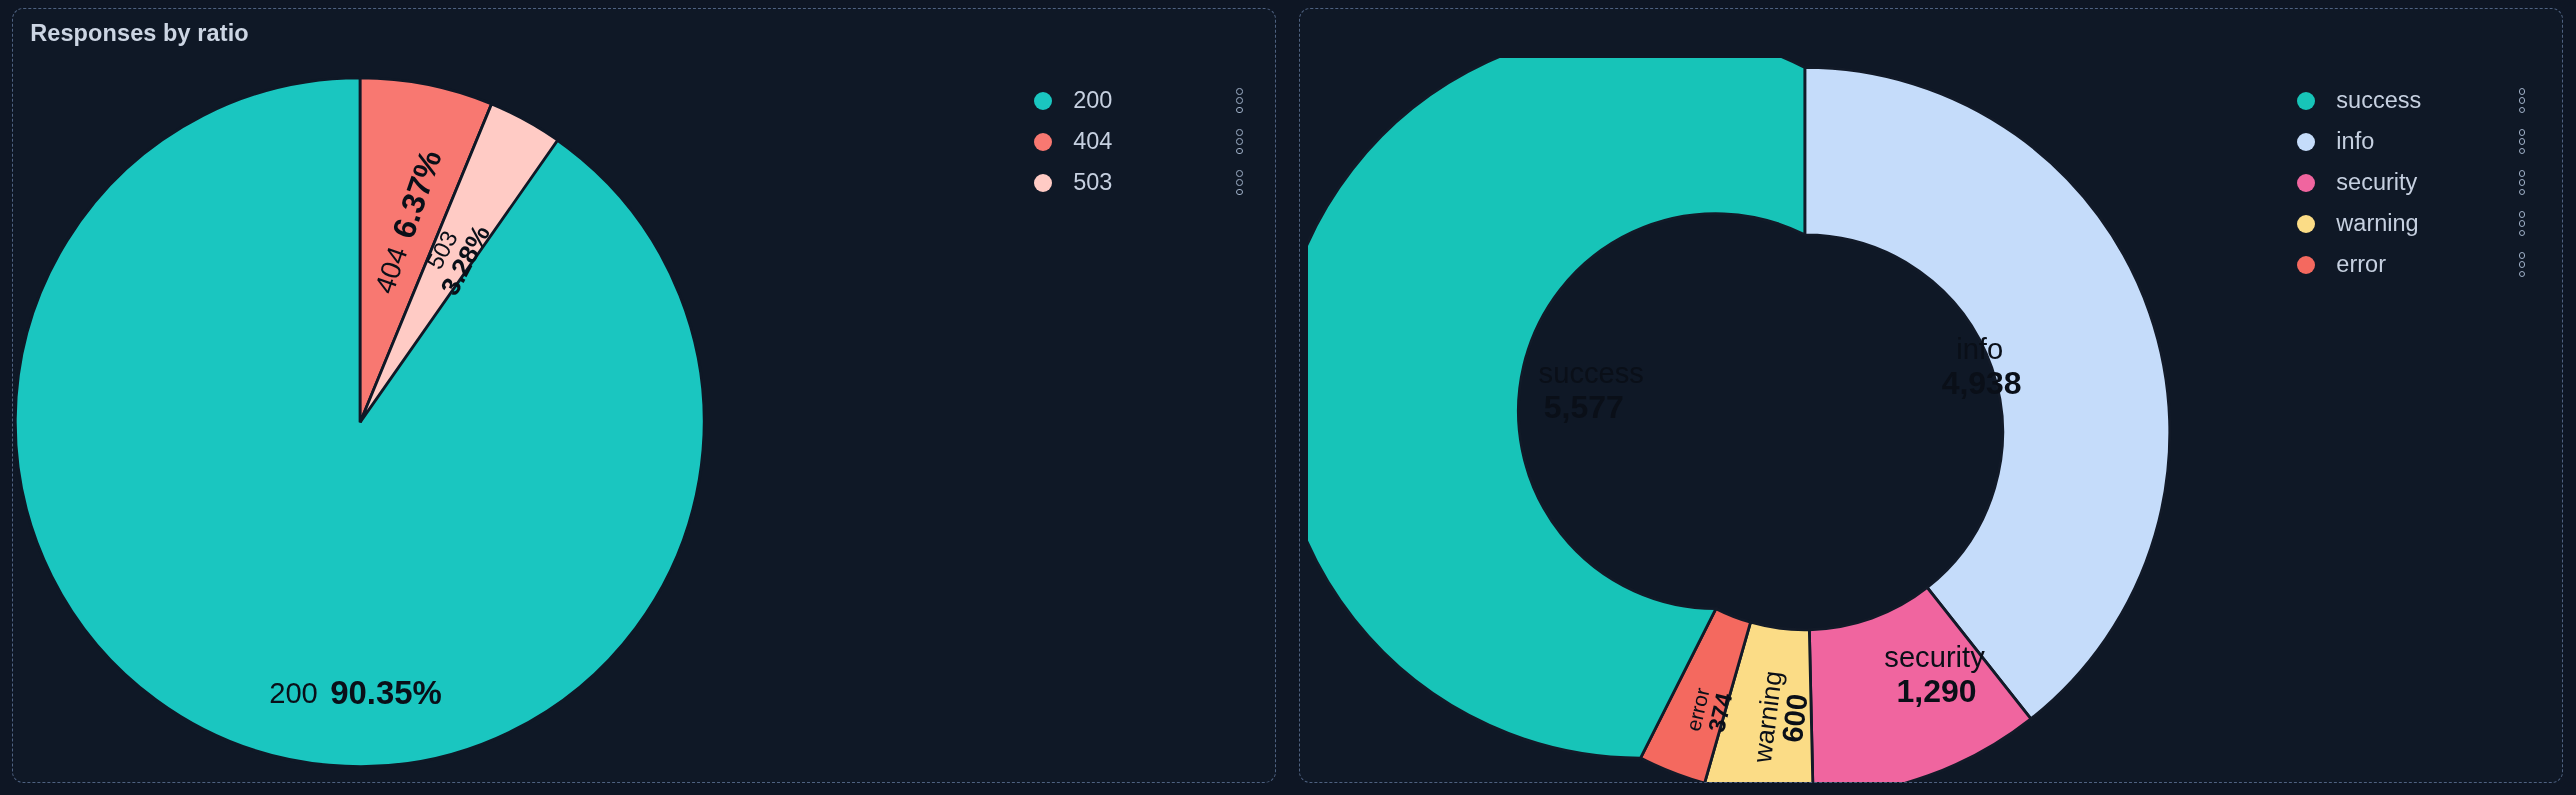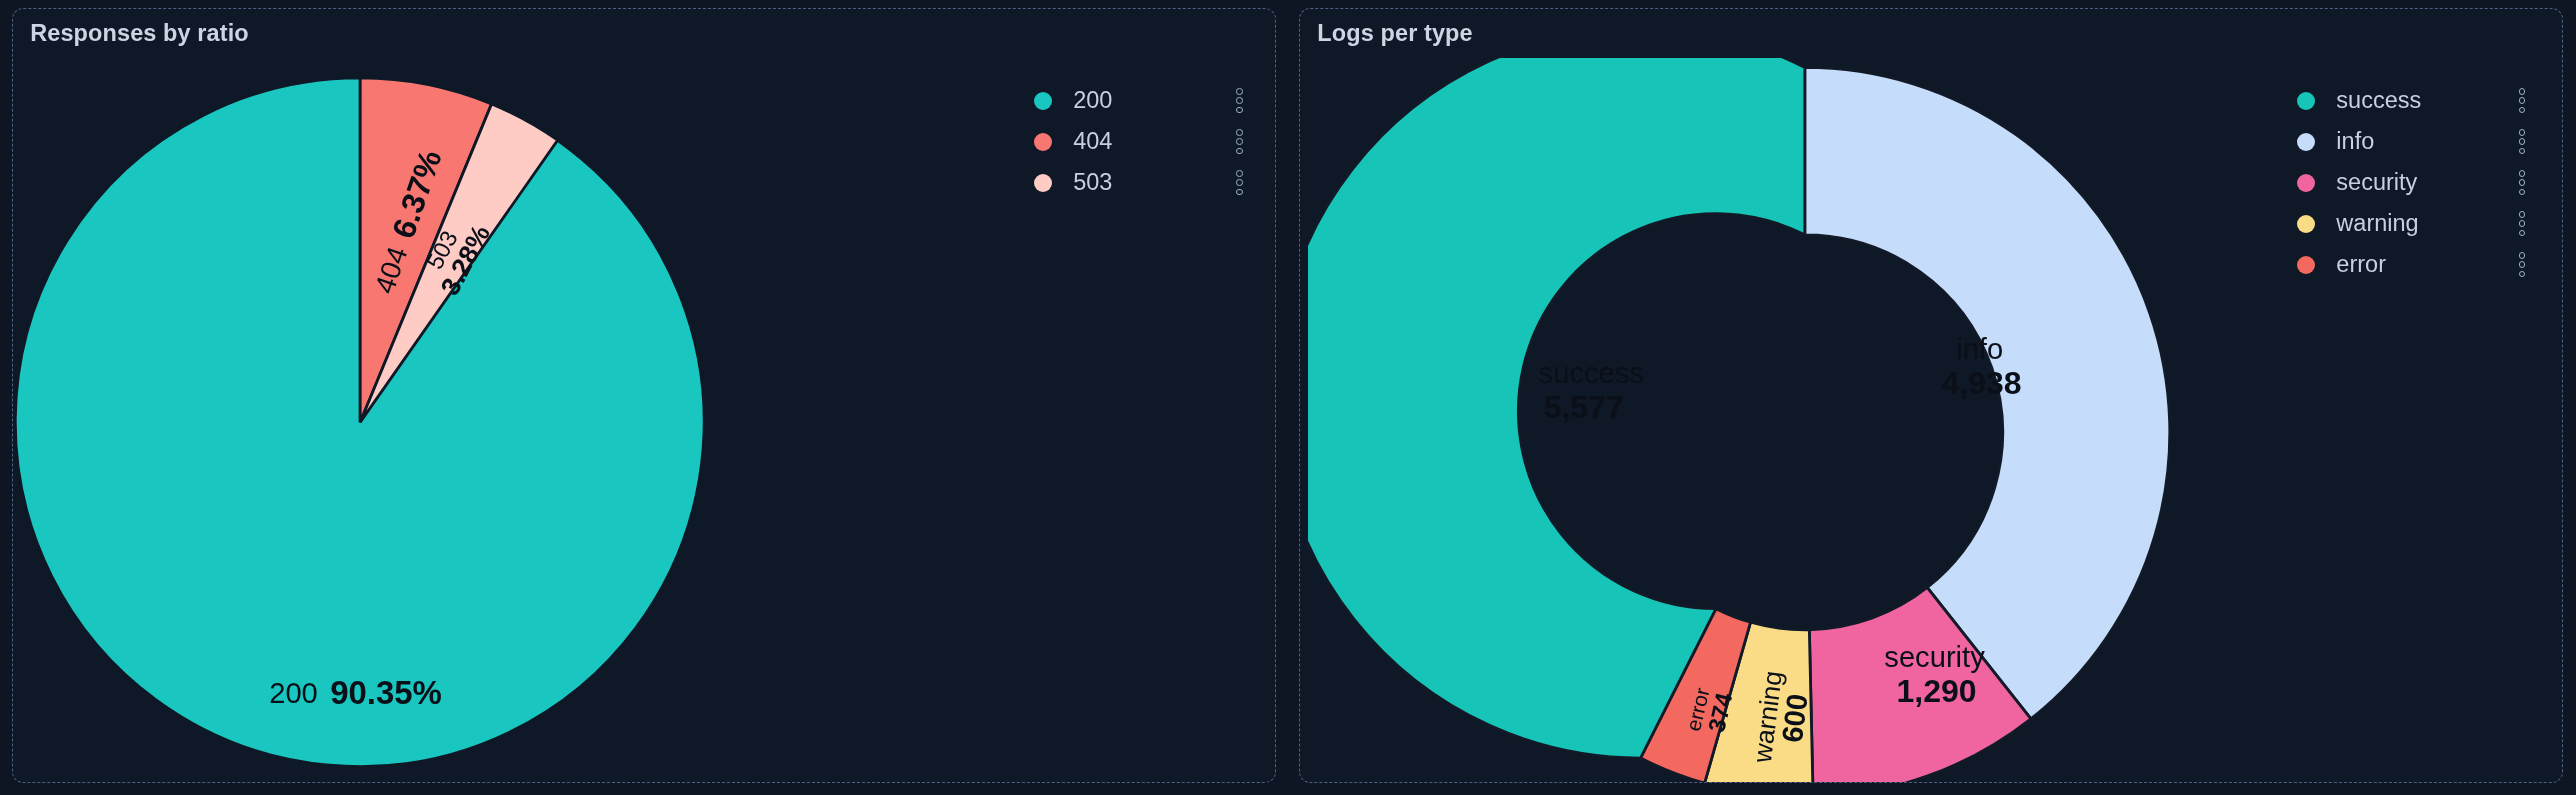--- a/index.html
+++ b/index.html
@@ -164,23 +164,20 @@
               <i></i>
               <i></i>
             </span>
         </div>
       </div>
 
     </div>
   </section>
 
   <section class="panel">
-    <header class="panel-header">
-      <span class="panel-title">Logs per type</span>
-    </header>
     <div class="panel-body">
 
       <div class="viz" style="left:8px;width:988px;">
         <svg width="988" height="743" viewBox="0 0 1050 790">
           <g transform="translate(528,398)">
 
             <path d="M 0 -388 A 388 388 0 0 1 240.4 304.6 L 130.2 165.0 A 210 210 0 0 0 0 -210 Z" fill="#c5dcfa" stroke="#121a28" stroke-width="3"></path>
 
             <path d="M 240.4 304.6 A 388 388 0 0 1 8.8 387.9 L 4.8 209.9 A 210 210 0 0 0 130.2 165.0 Z" fill="#f0659f" stroke="#121a28" stroke-width="3"></path>
 

